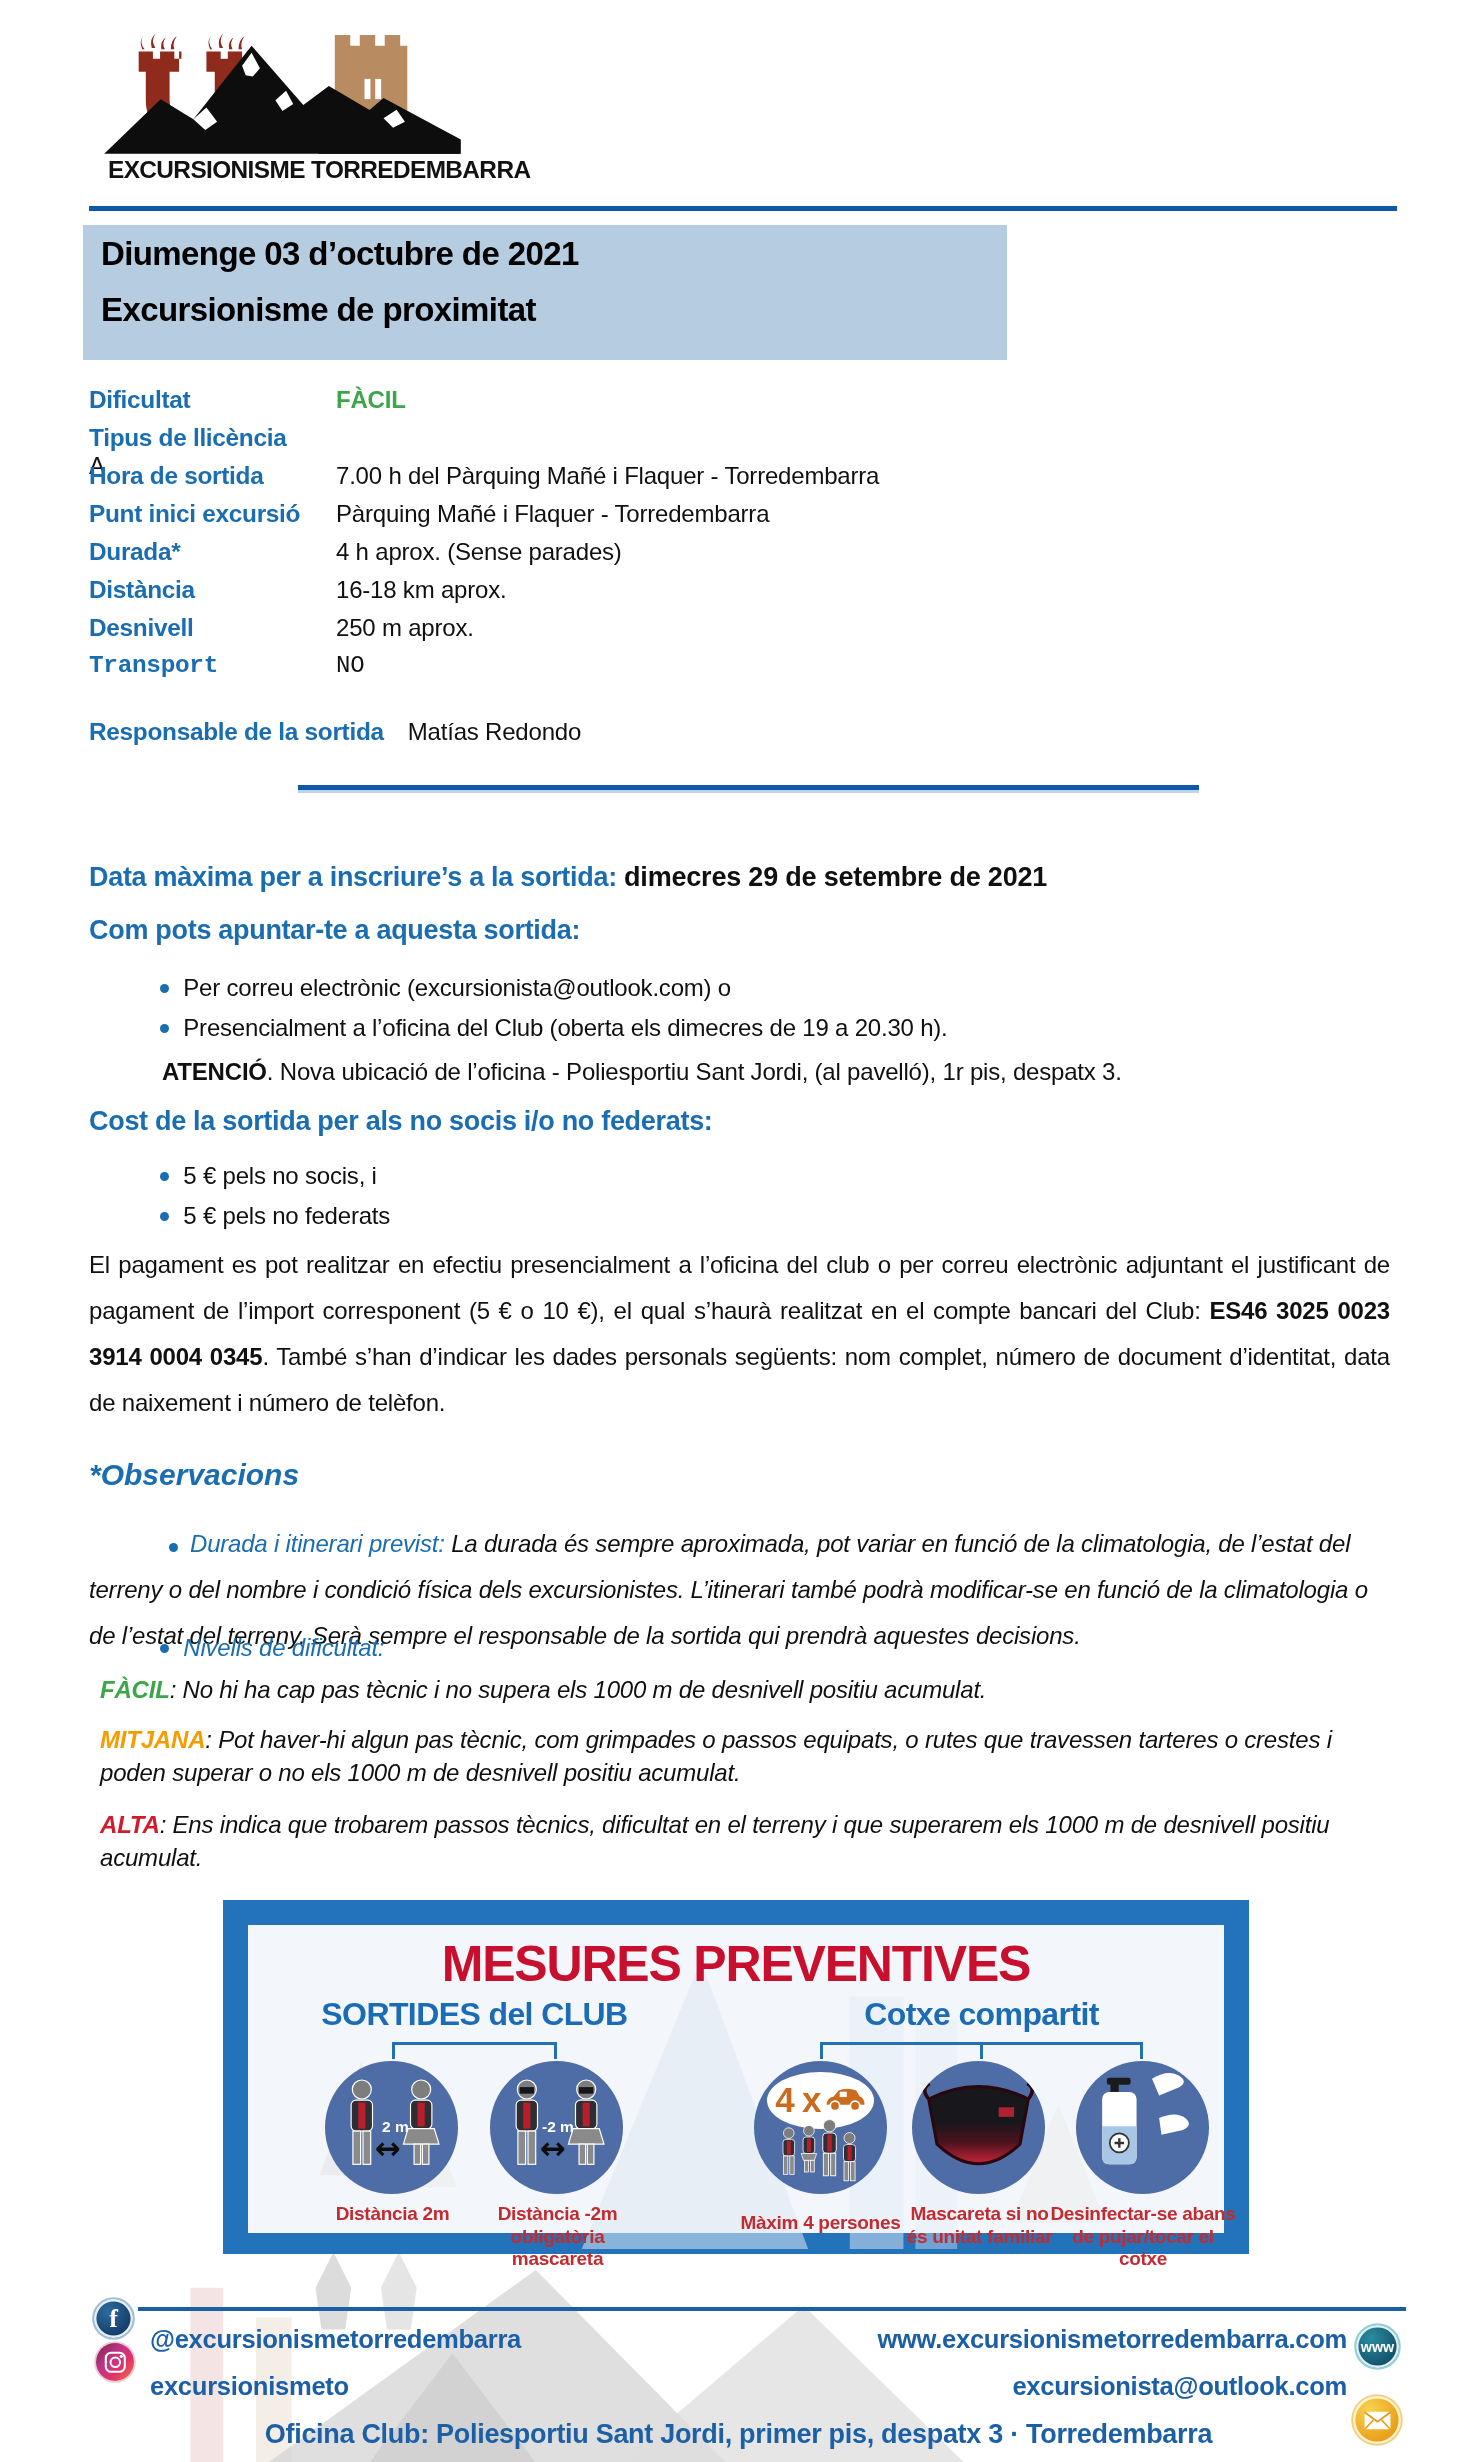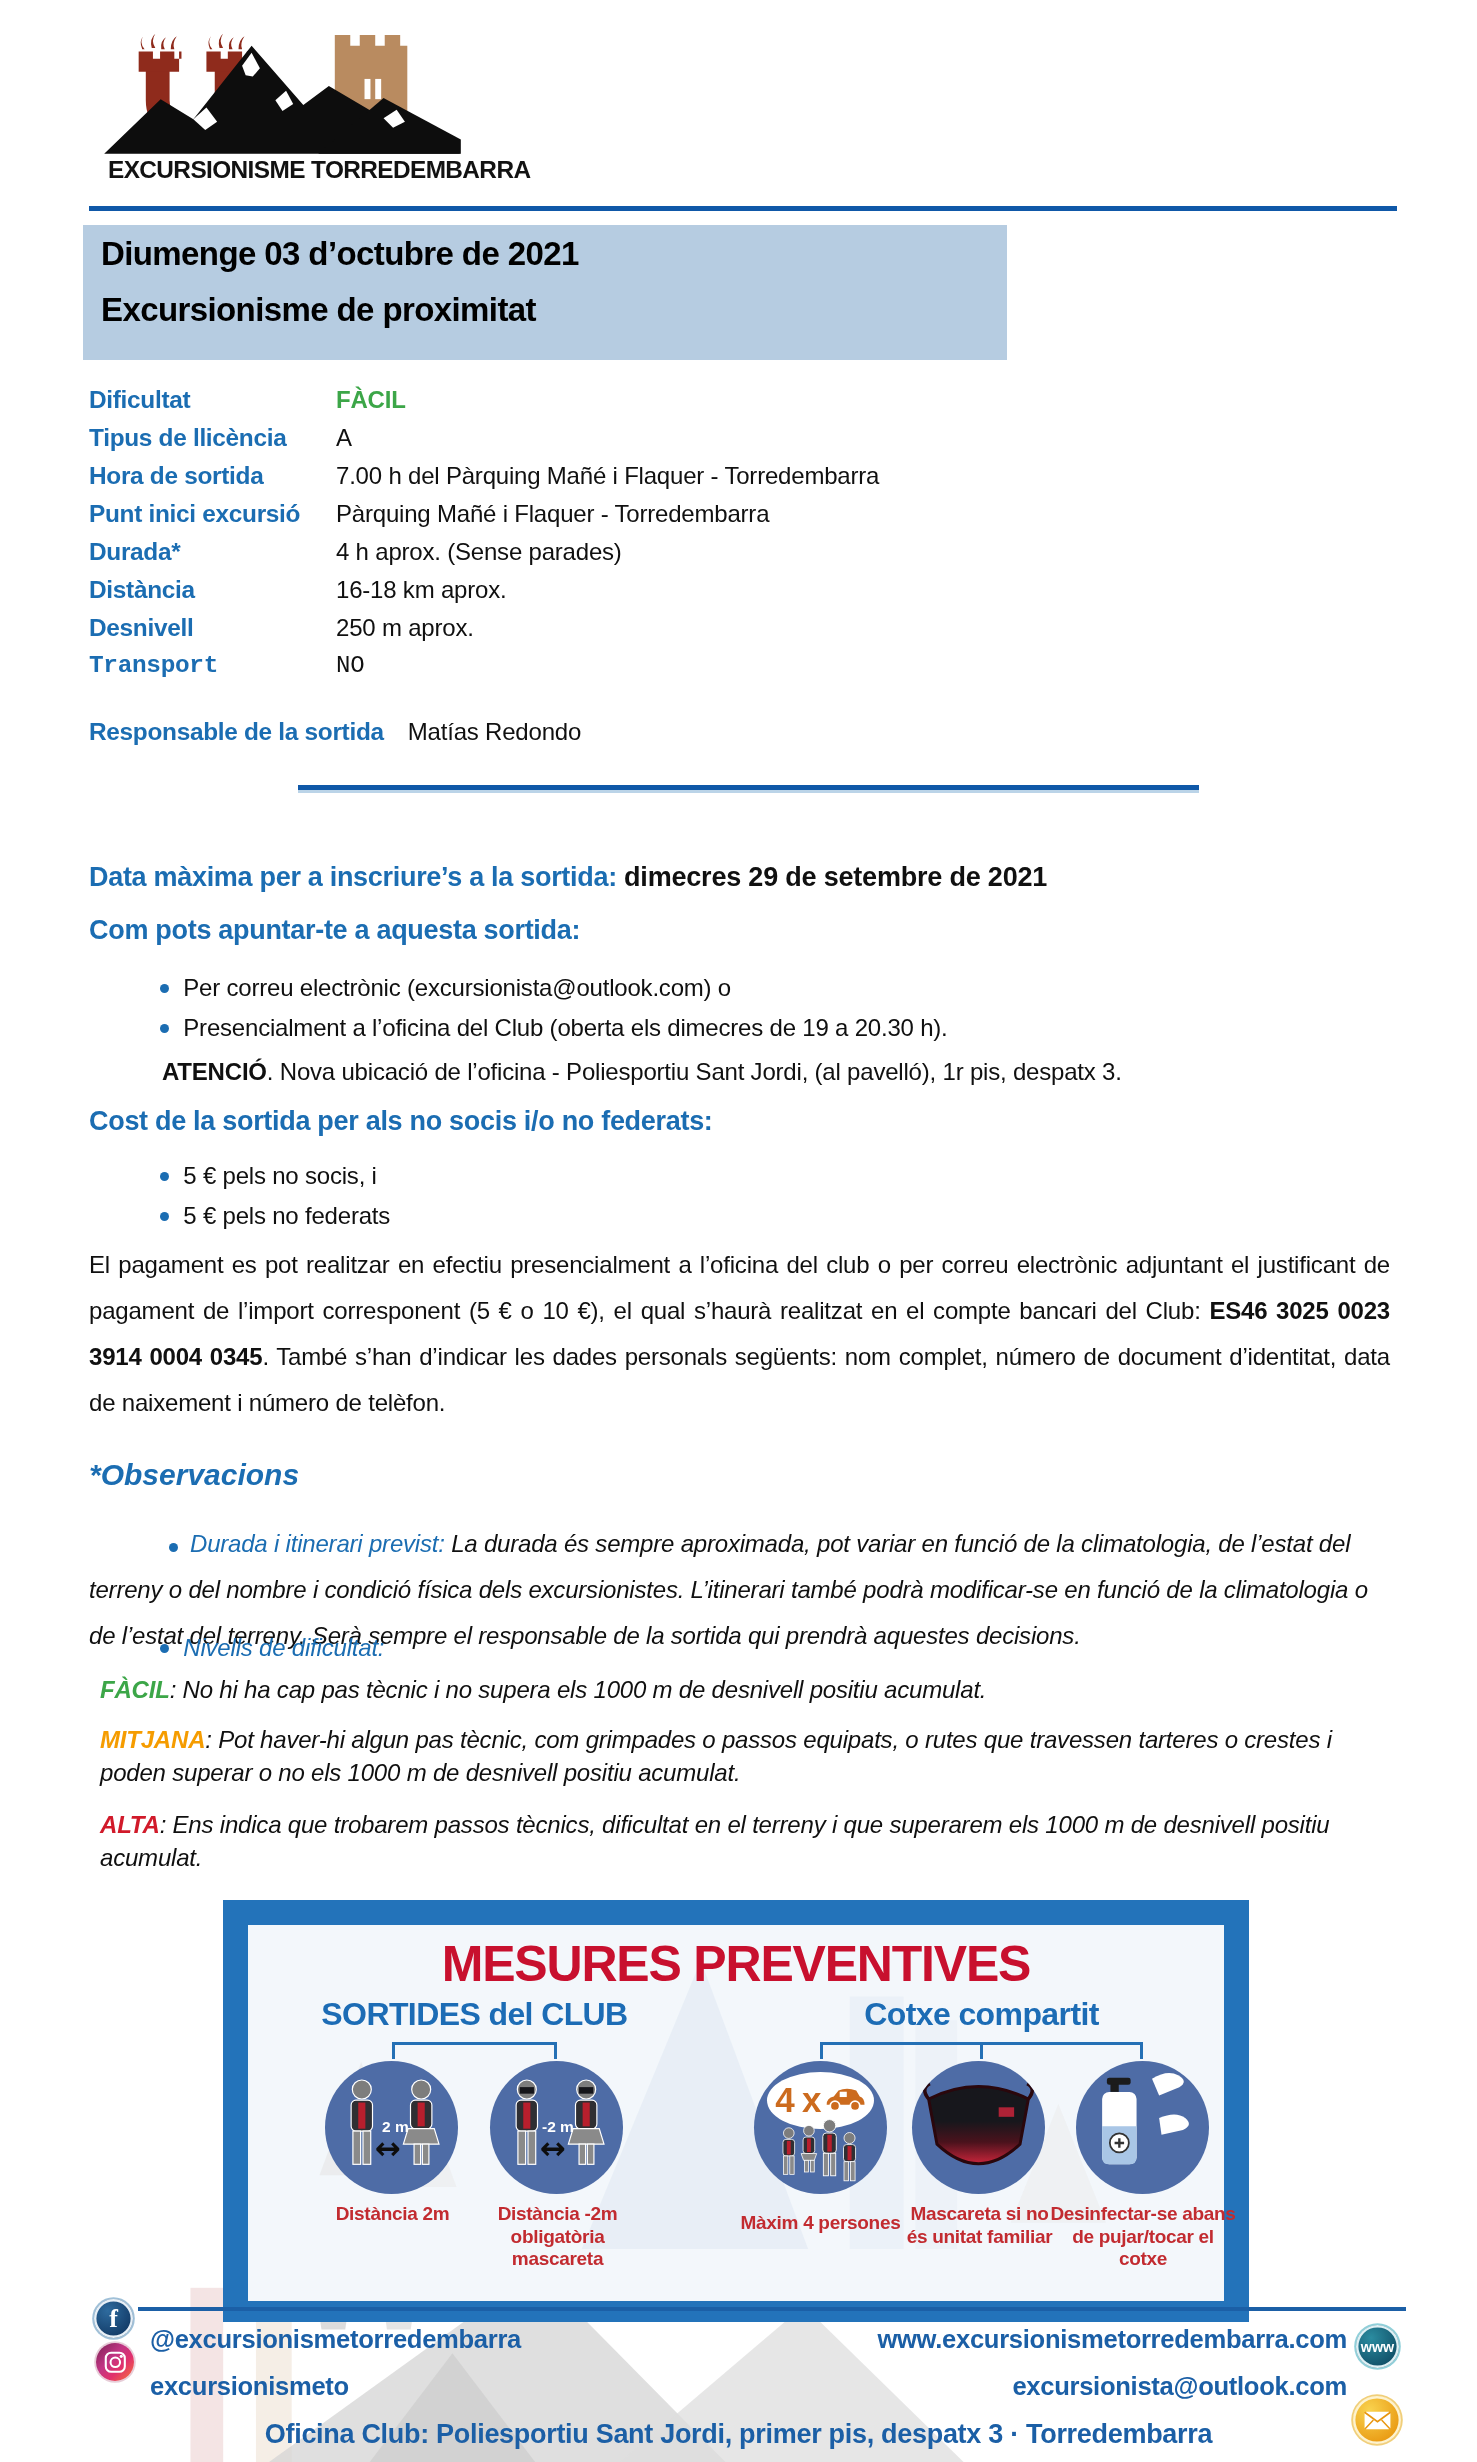--- a/index.html
+++ b/index.html
@@ -25,21 +25,21 @@
   .just{text-align:justify;line-height:46px;}
   .li{display:flex;align-items:center;}
   .dot{width:9px;height:9px;border-radius:50%;background:#1B6DB2;margin-right:14.3px;flex:none;}
   .it{font-style:italic;}
   .obs-title{color:#1B6DB2;font-weight:bold;font-style:italic;font-size:30px;}
   .blue-it{color:#1B6DB2;font-style:italic;}
   .lvl{font-size:24px;font-style:italic;line-height:33px;letter-spacing:-0.2px;}
   .lvl .name{font-weight:bold;font-style:italic;}
   .c-green{color:#3CA648;} .c-orange{color:#F59C00;} .c-red{color:#D11A2A;}
   
-  .prevbox{left:223px;top:1900px;width:1026px;height:422px;background:#f3f7fb;
+  .prevbox{left:223px;top:1900px;width:1026px;height:354px;background:#f3f7fb;
            border:25px solid #2373BA;border-bottom-width:21.4px;box-sizing:border-box;}
   .prev-title{width:100%;text-align:center;color:#C8102E;font-weight:bold;font-size:50px;letter-spacing:-1.2px;}
   .prev-sub{color:#1C6CB5;font-weight:bold;font-size:32px;text-align:center;letter-spacing:-0.6px;}
   .bracket{height:3px;background:#2470B5;}
   .bdrop{width:3px;height:16.7px;background:#2470B5;}
   .circle{width:133px;height:133px;border-radius:50%;background:#4E6CA6;overflow:hidden;}
   .cap{color:#C22B30;font-weight:bold;font-size:19px;line-height:22.6px;text-align:center;letter-spacing:-0.3px;}
   .inlabel{color:#fff;font-weight:bold;font-size:15.5px;}
   .arrow{color:#0d0d0d;font-weight:bold;font-size:31px;font-family:"DejaVu Sans",sans-serif;line-height:24px;}
   .badge{background:#fff;border-radius:50%/50%;display:flex;align-items:center;justify-content:center;}
@@ -102,21 +102,21 @@
   <div class="abs z1 title-box" style="left:83px;top:225px;width:924px;height:135px;">
     <div class="title-line" style="position:absolute;left:18px;top:9.5px;">Diumenge 03 d’octubre de 2021</div>
     <div class="title-line" style="position:absolute;left:18px;top:66px;">Excursionisme de proximitat</div>
   </div>
 
   <div class="abs z1" style="left:89px;top:386px;width:1132px;">
     <div class="row" style="height:38px;">
       <span class="lbl">Dificultat</span>
       <span class="val green">FÀCIL</span>
     </div>
-    <div class="row" style="height:38px;">
+    <div class="row" style="height:38px;flex-direction:column;">
       <span class="lbl">Tipus de llicència</span>
       <span class="val">A</span>
     </div>
     <div class="row" style="height:38px;">
       <span class="lbl">Hora de sortida</span>
       <span class="val">7.00 h  del Pàrquing Mañé i Flaquer - Torredembarra</span>
     </div>
     <div class="row" style="height:38px;">
       <span class="lbl">Punt inici excursió</span>
       <span class="val">Pàrquing Mañé i Flaquer - Torredembarra</span>

